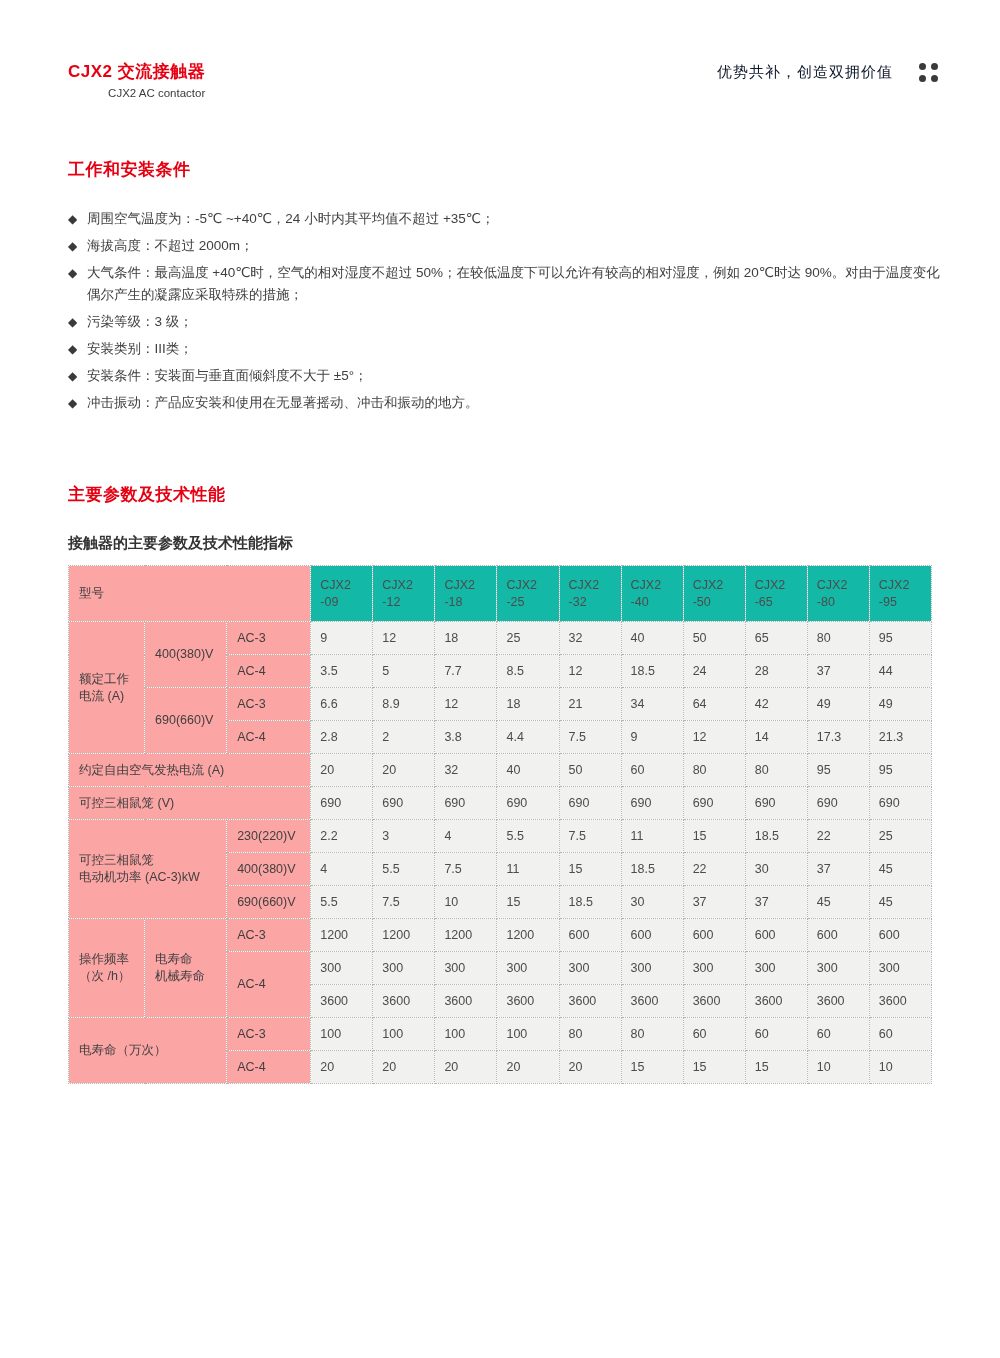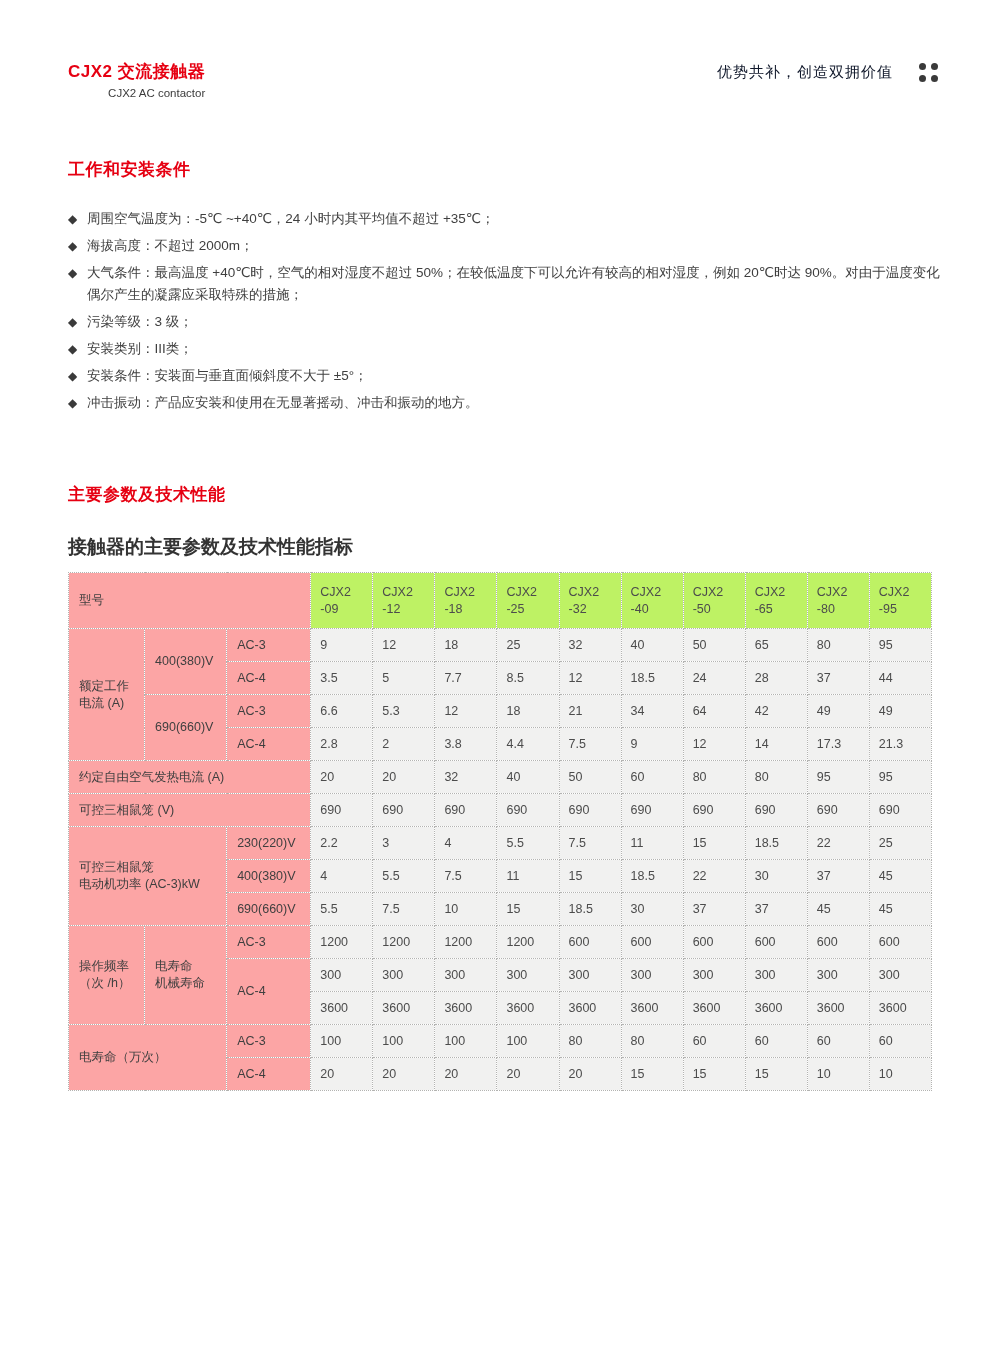--- a/index.html
+++ b/index.html
@@ -20,29 +20,29 @@
   .sec h2{font-size:17px;font-weight:bold;color:#e60012;margin:0;letter-spacing:0.5px;}
   .sec1{position:absolute;top:158px;left:68px;width:872px;}
   .sec1 h2{margin-bottom:27px;}
   .sec1 ul{list-style:none;margin:0;padding:0;}
   .sec1 li{position:relative;padding-left:19px;font-size:13.5px;line-height:22px;
            margin-bottom:5px;color:#3f3f3f;}
   .diamond{position:absolute;left:0;top:0;font-size:12px;color:#3a3a3a;font-style:normal;}
 
   .sec2{position:absolute;top:483px;left:68px;width:864px;}
   .sec2 h2{margin-bottom:28px;}
-  .tbl-title{font-size:19px;font-weight:bold;color:#333333;margin-bottom:12px;}
+  .tbl-title{font-size:15px;font-weight:bold;color:#333333;margin-bottom:12px;}
 
   
   table{border-collapse:collapse;table-layout:fixed;width:864px;}
   td{border:1px dotted #b3b3b1;background:#f1f1f0;color:#4c4c4c;font-size:12.5px;
      line-height:1.35;padding:2px 4px 2px 9px;vertical-align:middle;text-align:left;
      white-space:pre-line;overflow:hidden;}
   td.lb,td.hd{background:#fca5a5;color:#3f3f3f;padding-left:10px;}
-  td.hm{background:#bef264;color:#4c4c4c;}
+  td.hm{background:#14b8a6;color:#4c4c4c;}
   tbody tr{height:33px;}
   tbody tr:first-child{height:56px;}
 
   .pagenum{position:absolute;top:1298px;right:68px;font-size:16px;font-weight:bold;
            color:#be185d;letter-spacing:0.5px;}
 </style>
 </head>
 <body>
 
 <div class="page">
@@ -145,21 +145,21 @@
             <td>18.5</td>
             <td>24</td>
             <td>28</td>
             <td>37</td>
             <td>44</td>
           </tr>
           <tr>
             <td rowspan="2" class="lb">690(660)V</td>
             <td class="lb">AC-3</td>
             <td>6.6</td>
-            <td>5.3</td>
+            <td>8.9</td>
             <td>12</td>
             <td>18</td>
             <td>21</td>
             <td>34</td>
             <td>64</td>
             <td>42</td>
             <td>49</td>
             <td>49</td>
           </tr>
           <tr>

